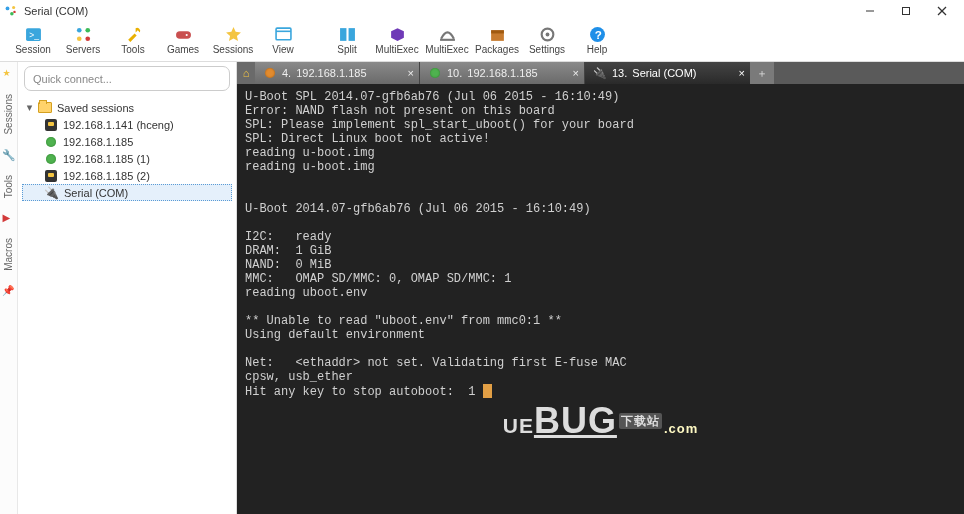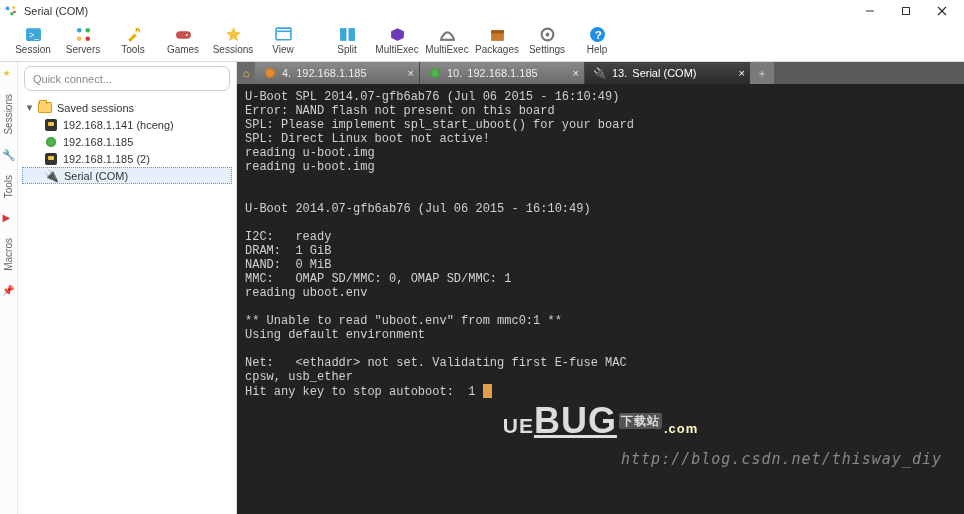--- a/index.html
+++ b/index.html
@@ -227,20 +227,26 @@
       <span>192.168.1.141 (hceng)</span>
     </div>
             <div class="tree-row nest ">
       <span class="ticon">
                 <span class="dot d-green"></span>
               </span>
       <span>192.168.1.185</span>
     </div>
             <div class="tree-row nest ">
       <span class="ticon">
+                <span class="dot d-green"></span>
+              </span>
+      <span>192.168.1.185 (1)</span>
+    </div>
+            <div class="tree-row nest ">
+      <span class="ticon">
                 <span class="key"></span>
               </span>
       <span>192.168.1.185 (2)</span>
     </div>
             <div class="tree-row nest sel">
       <span class="ticon">
                 <span class="plug">🔌</span>
               </span>
       <span>Serial (COM)</span>
     </div>
@@ -297,15 +303,15 @@
 NAND:  0 MiB
 MMC:   OMAP SD/MMC: 0, OMAP SD/MMC: 1
 reading uboot.env
 
 ** Unable to read "uboot.env" from mmc0:1 **
 Using default environment
 
 Net:   &lt;ethaddr&gt; not set. Validating first E-fuse MAC
 cpsw, usb_ether
 Hit any key to stop autoboot:  1 <span class="cursor">&nbsp;</span>
-<div class="logo">UE<span class="bug">BUG</span><span style="font-size:12px;vertical-align:super;background:#555;padding:1px 2px;border-radius:2px;margin:0 2px">下载站</span><span class="com">.com</span></div><div class="watermark">http://blog.csdn.net/thisway_diy</div></div>
+<div class="logo">UE<span class="bug">BUG</span><span style="font-size:12px;vertical-align:super;background:#555;padding:1px 2px;border-radius:2px;margin:0 2px">下载站</span><span class="com">.com</span></div></div>
   </div>
 </div>
 
 </body></html>

